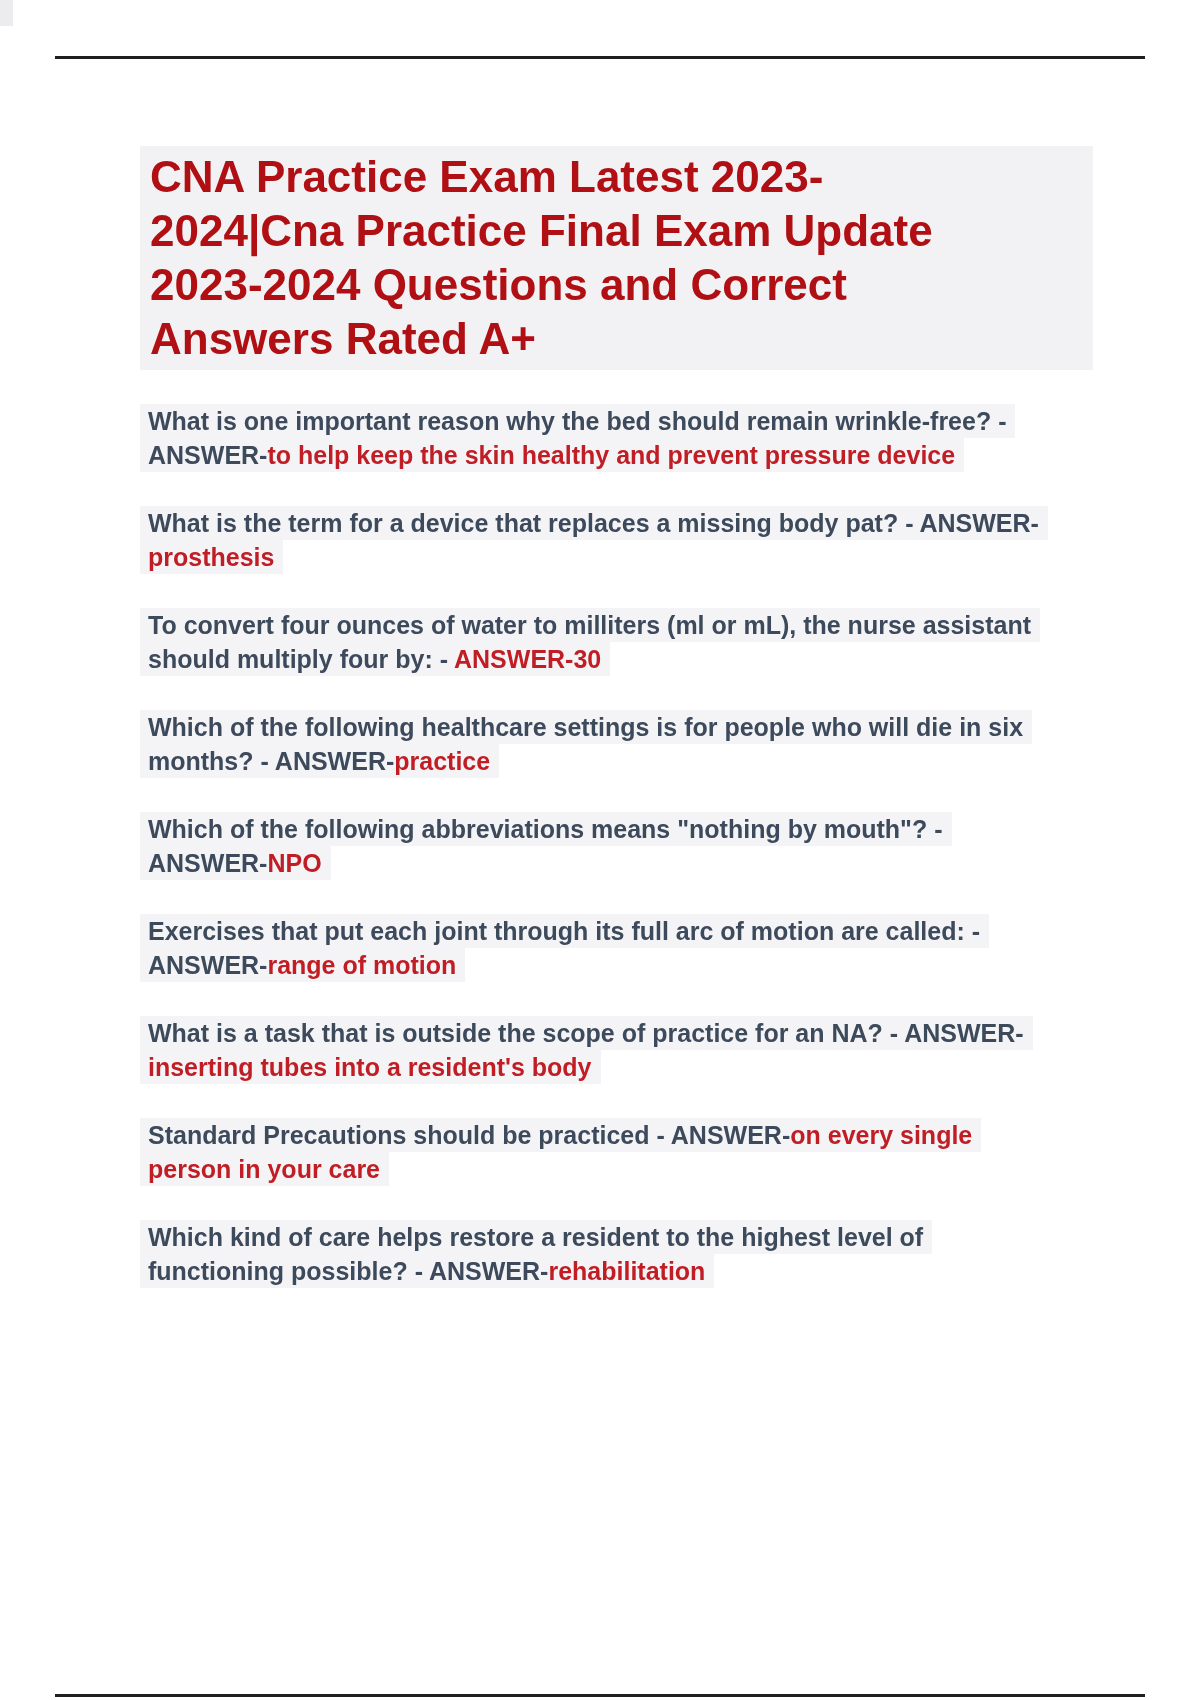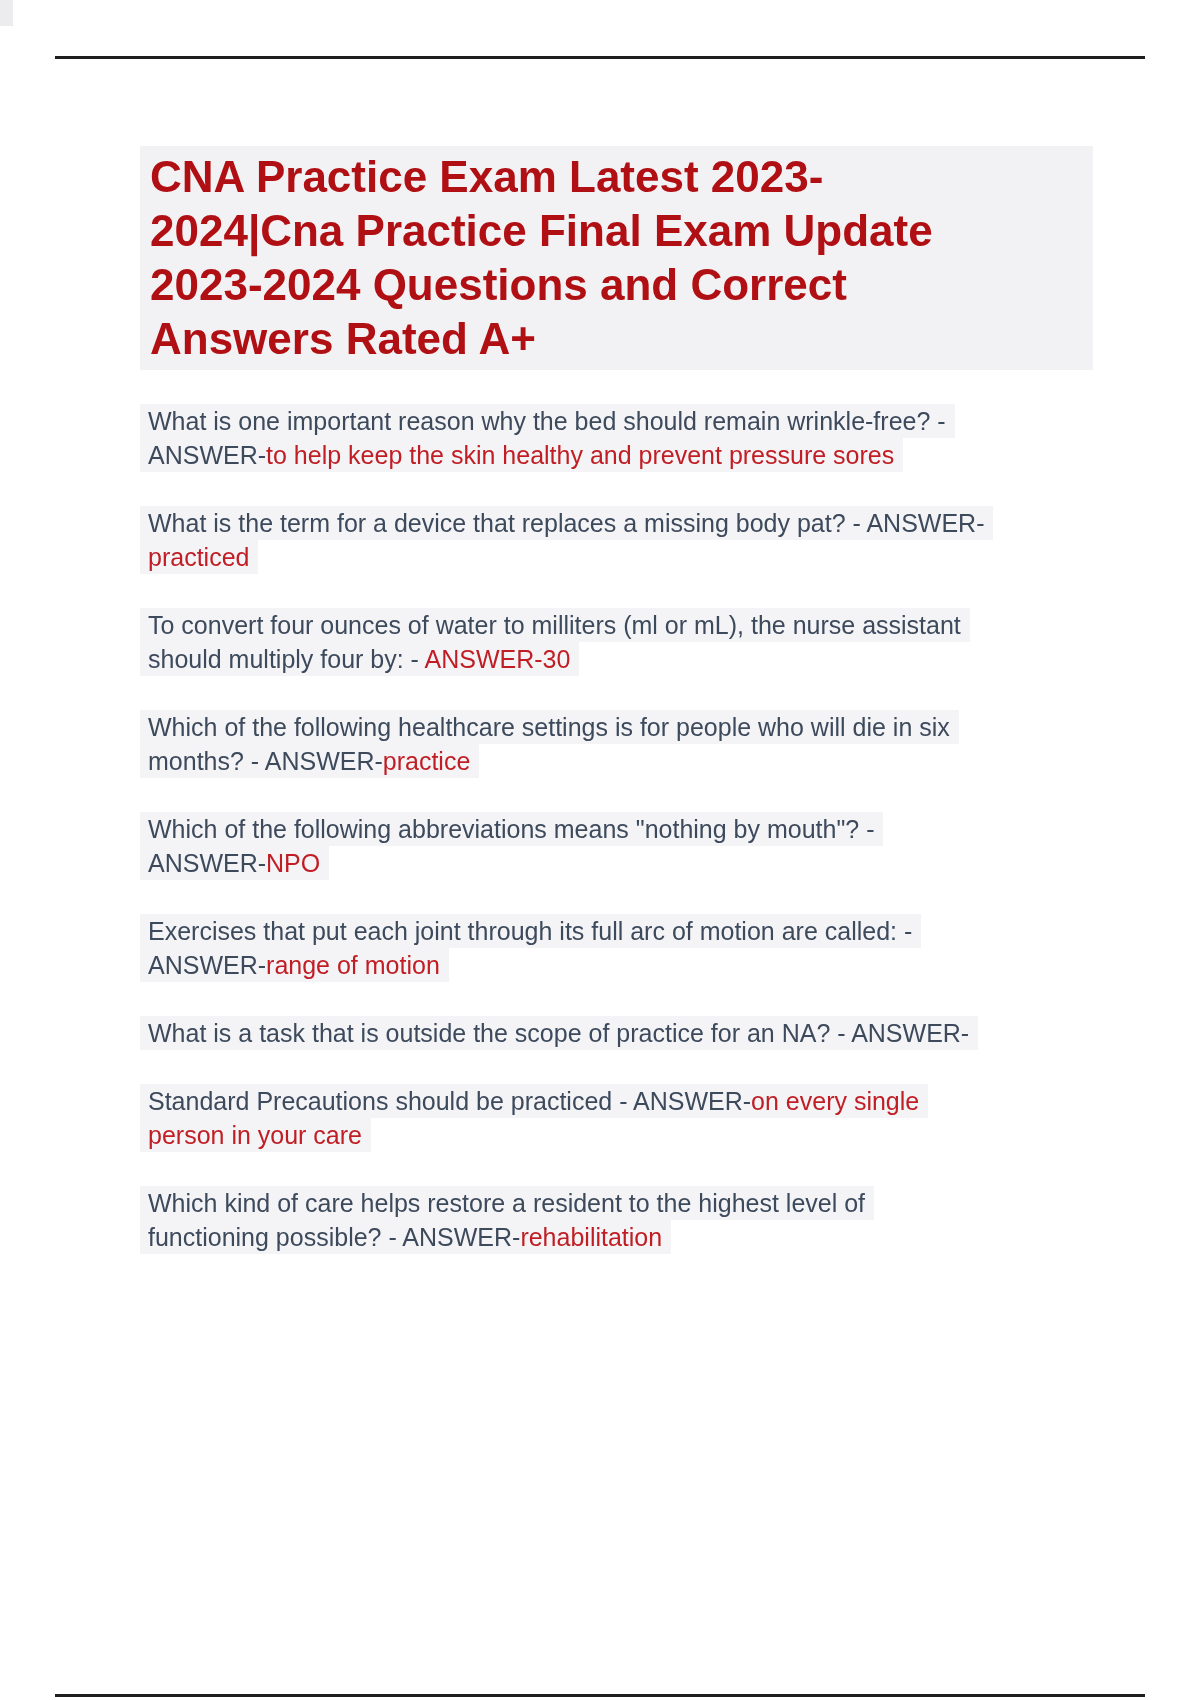--- a/index.html
+++ b/index.html
@@ -13,21 +13,21 @@
   .rule-top{top:56px;}
   .rule-bottom{top:1694px;}
   .title{
     position:absolute;left:140px;top:146px;width:953px;margin:0;
     box-sizing:border-box;padding:4px 0 4px 10px;
     background:var(--title-bg,#F2F2F4);
     color:var(--title-red,#B01014);
     font-size:44px;line-height:54px;font-weight:bold;
     white-space:pre-line;
   }
-  .qa-list{position:absolute;left:140px;top:404px;}
+  .qa-list{position:absolute;left:140px;top:404px;font-weight:bold;}
   .qa-item{
     margin:0 0 34px 0;
     font-size:25px;line-height:34px;
     color:var(--question-dark,#3D4A5C);
   }
   .hl{
     background:var(--highlight-bg,#F4F4F7);
     padding:3px 9px 3px 8px;
     -webkit-box-decoration-break:clone;
     box-decoration-break:clone;
@@ -39,24 +39,24 @@
 <body>
 
 <div class="page">
   <div class="corner-artifact"></div>
   <div class="rule rule-top"></div>
   <h1 class="title">CNA Practice Exam Latest 2023-
 2024|Cna Practice Final Exam Update
 2023-2024 Questions and Correct
 Answers Rated A+</h1>
   <div class="qa-list" id="qa-list">
-      <p class="qa-item"><span class="hl"><span class="seg-question">What is one important reason why the bed should remain wrinkle-free? -<br>ANSWER-</span><span class="seg-answer">to help keep the skin healthy and prevent pressure sores</span></span></p>
-      <p class="qa-item"><span class="hl"><span class="seg-question">What is the term for a device that replaces a missing body pat? - ANSWER-<br></span><span class="seg-answer">practiced</span></span></p>
+      <p class="qa-item"><span class="hl"><span class="seg-question">What is one important reason why the bed should remain wrinkle-free? -<br>ANSWER-</span><span class="seg-answer">to help keep the skin healthy and prevent pressure device</span></span></p>
+      <p class="qa-item"><span class="hl"><span class="seg-question">What is the term for a device that replaces a missing body pat? - ANSWER-<br></span><span class="seg-answer">prosthesis</span></span></p>
       <p class="qa-item"><span class="hl"><span class="seg-question">To convert four ounces of water to milliters (ml or mL), the nurse assistant<br>should multiply four by: - </span><span class="seg-answer">ANSWER-30</span></span></p>
       <p class="qa-item"><span class="hl"><span class="seg-question">Which of the following healthcare settings is for people who will die in six<br>months? - ANSWER-</span><span class="seg-answer">practice</span></span></p>
       <p class="qa-item"><span class="hl"><span class="seg-question">Which of the following abbreviations means "nothing by mouth"? -<br>ANSWER-</span><span class="seg-answer">NPO</span></span></p>
       <p class="qa-item"><span class="hl"><span class="seg-question">Exercises that put each joint through its full arc of motion are called: -<br>ANSWER-</span><span class="seg-answer">range of motion</span></span></p>
-      <p class="qa-item"><span class="hl"><span class="seg-question">What is a task that is outside the scope of practice for an NA? - ANSWER-<br></span></span></p>
+      <p class="qa-item"><span class="hl"><span class="seg-question">What is a task that is outside the scope of practice for an NA? - ANSWER-<br></span><span class="seg-answer">inserting tubes into a resident's body</span></span></p>
       <p class="qa-item"><span class="hl"><span class="seg-question">Standard Precautions should be practiced - ANSWER-</span><span class="seg-answer">on every single<br>person in your care</span></span></p>
       <p class="qa-item"><span class="hl"><span class="seg-question">Which kind of care helps restore a resident to the highest level of<br>functioning possible? - ANSWER-</span><span class="seg-answer">rehabilitation</span></span></p>
     </div>
   <div class="rule rule-bottom"></div>
 </div>
 
 </body></html>

